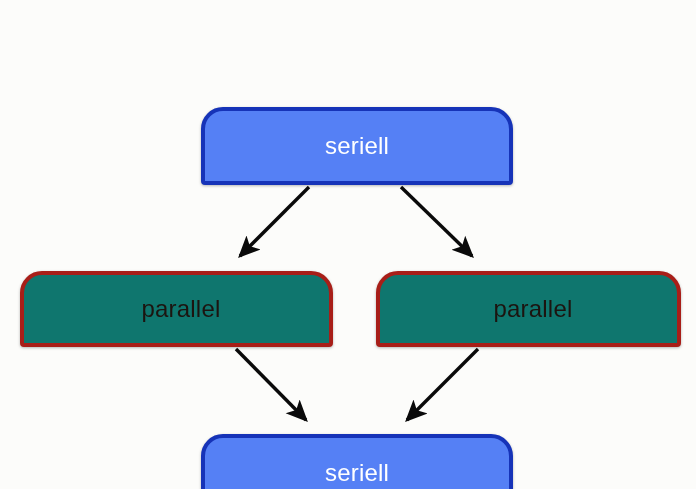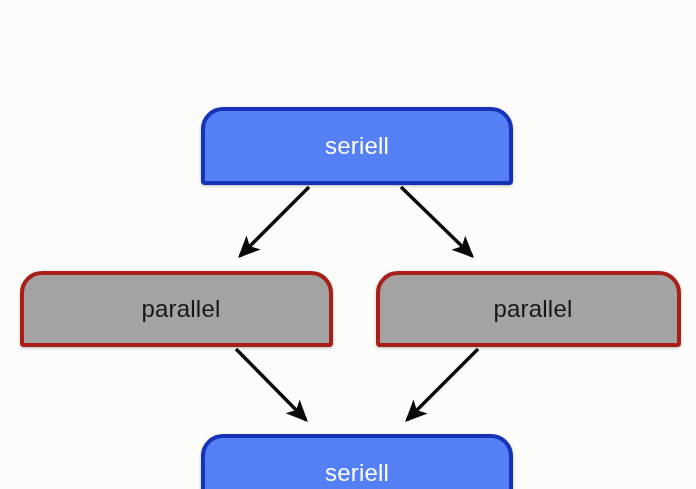--- a/index.html
+++ b/index.html
@@ -50,21 +50,21 @@
     box-shadow: 0 1px 3px rgba(0,0,0,0.28);
   }
 
   .node-seriell {
     background: #5580f5;
     border-color: #1633b8;
     color: #ffffff;
   }
 
   .node-parallel {
-    background: #a3a3a3;
+    background: #0f766e;
     border-color: #a81e18;
     color: #1c1410;
     padding-left: 9px;
   }
 
   #node-seriell-top {
     left: 198px;
     top: 63px;
     width: 312px;
     height: 78px;

